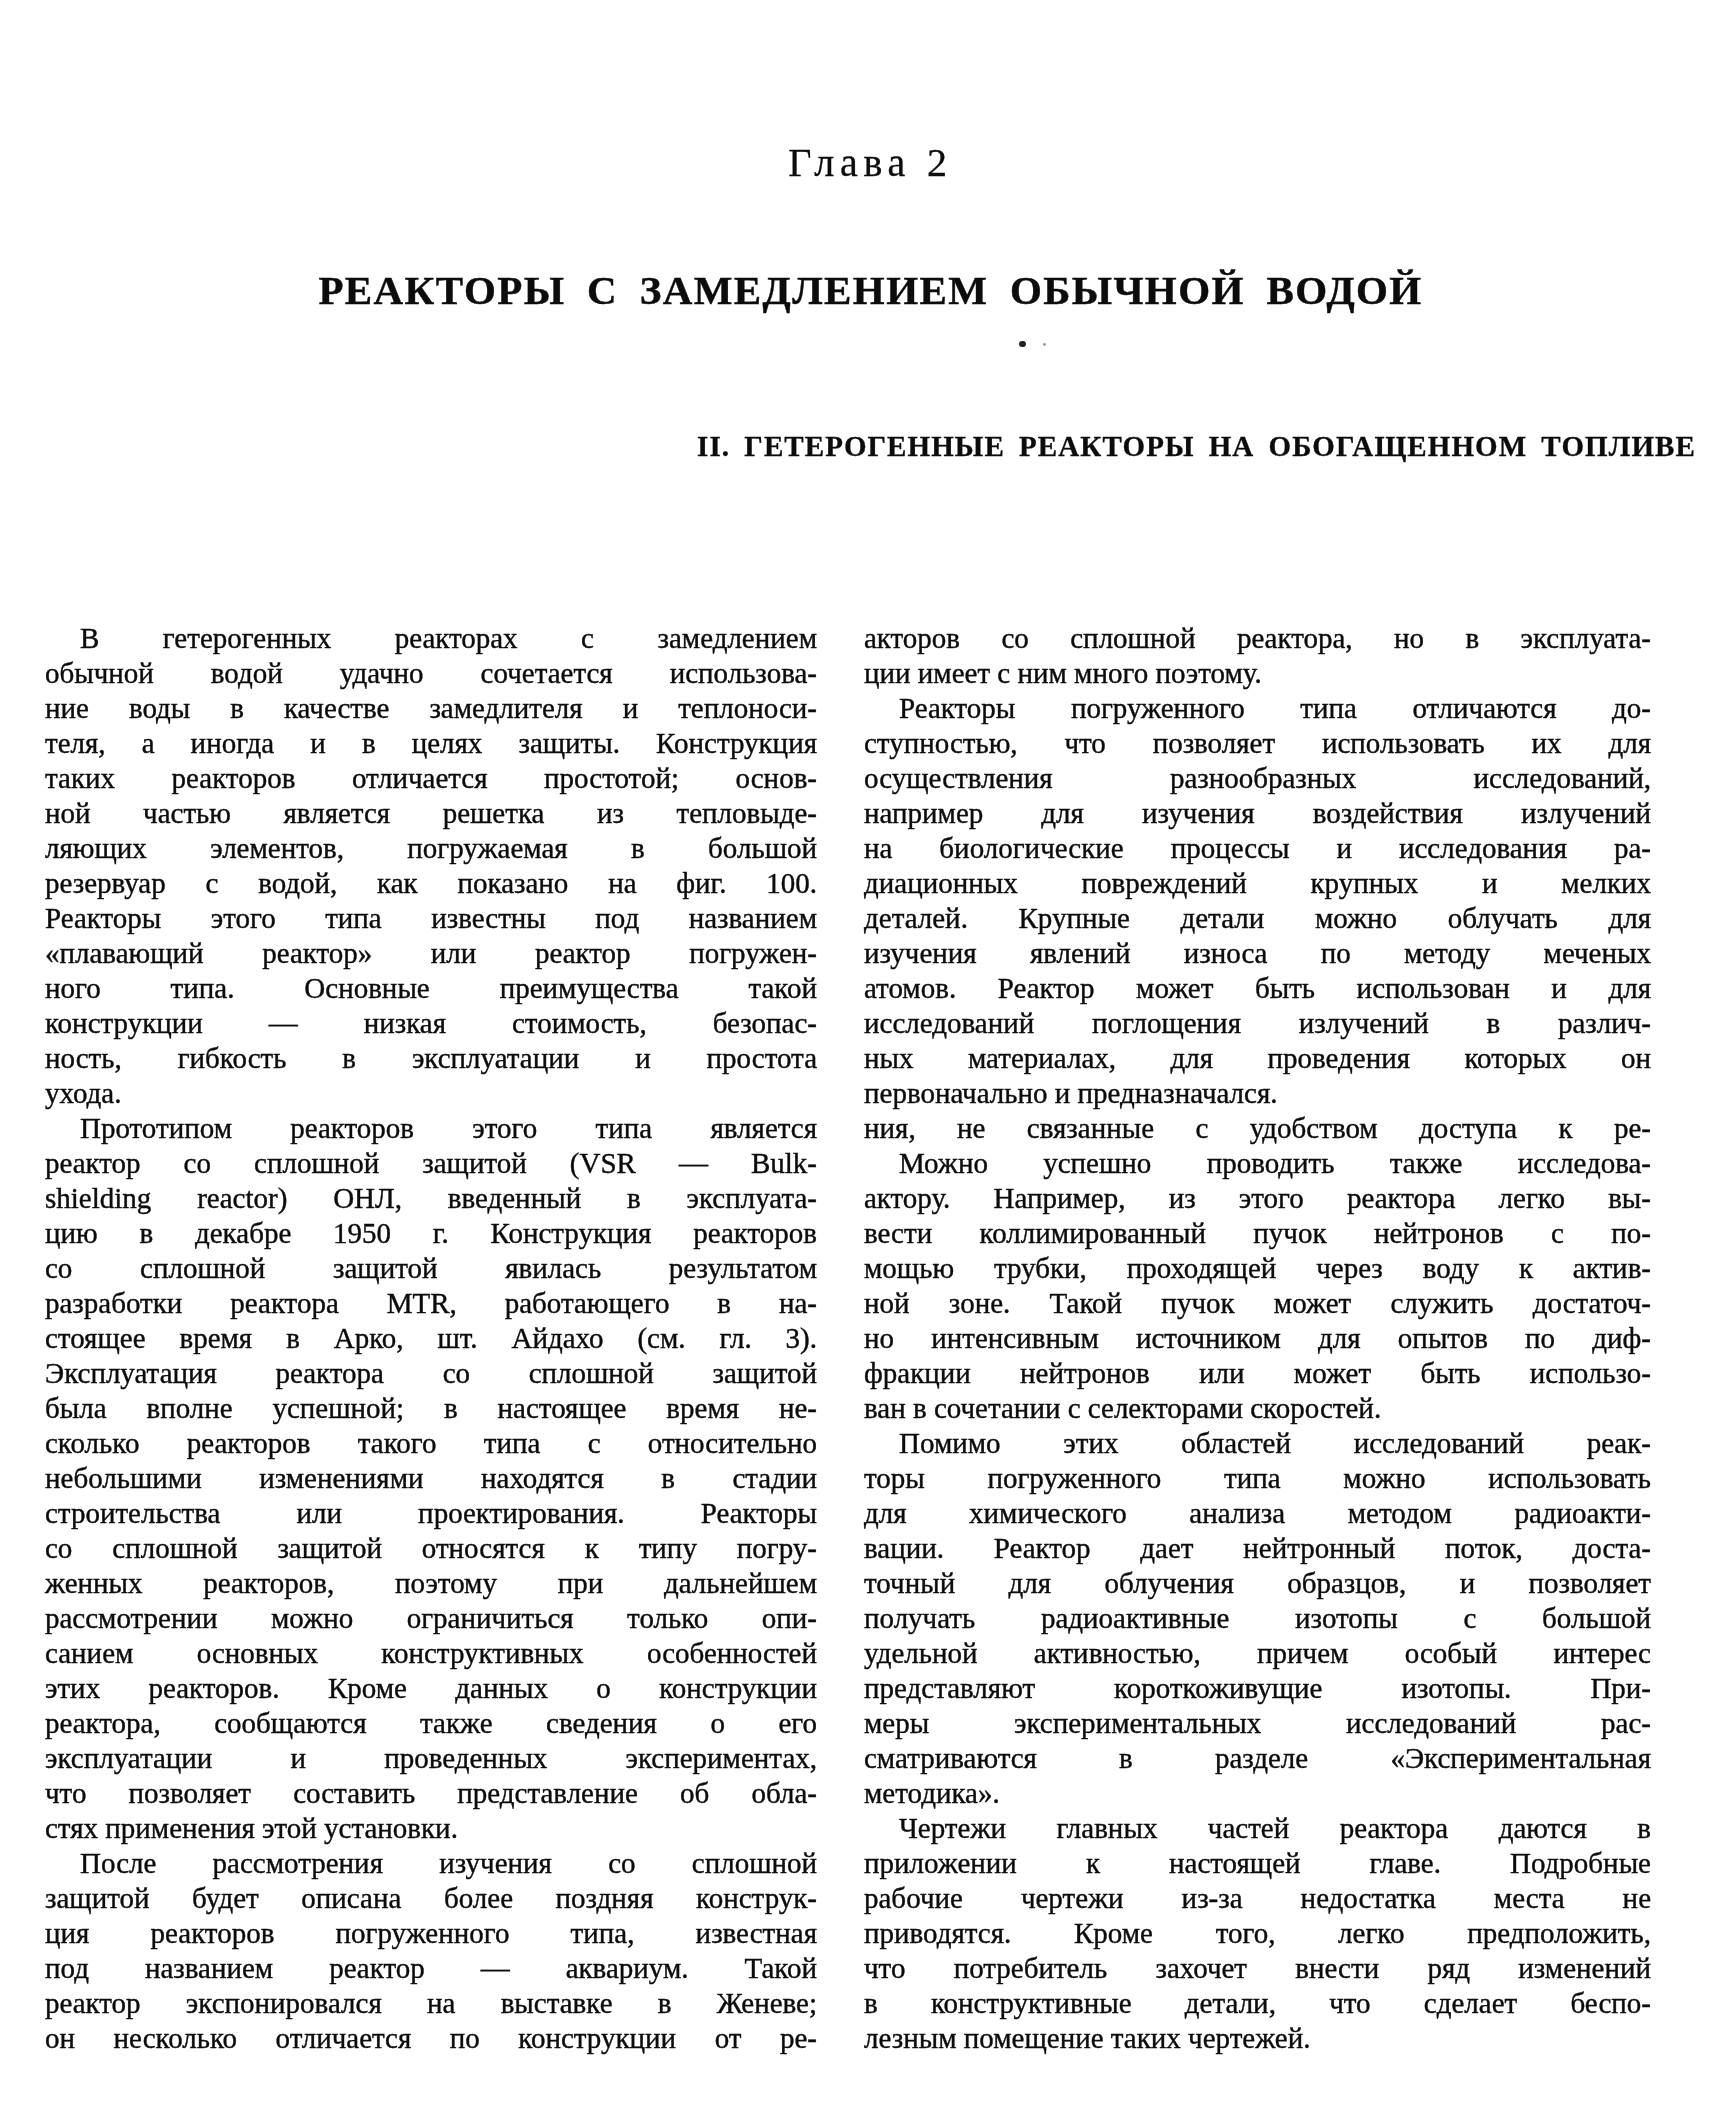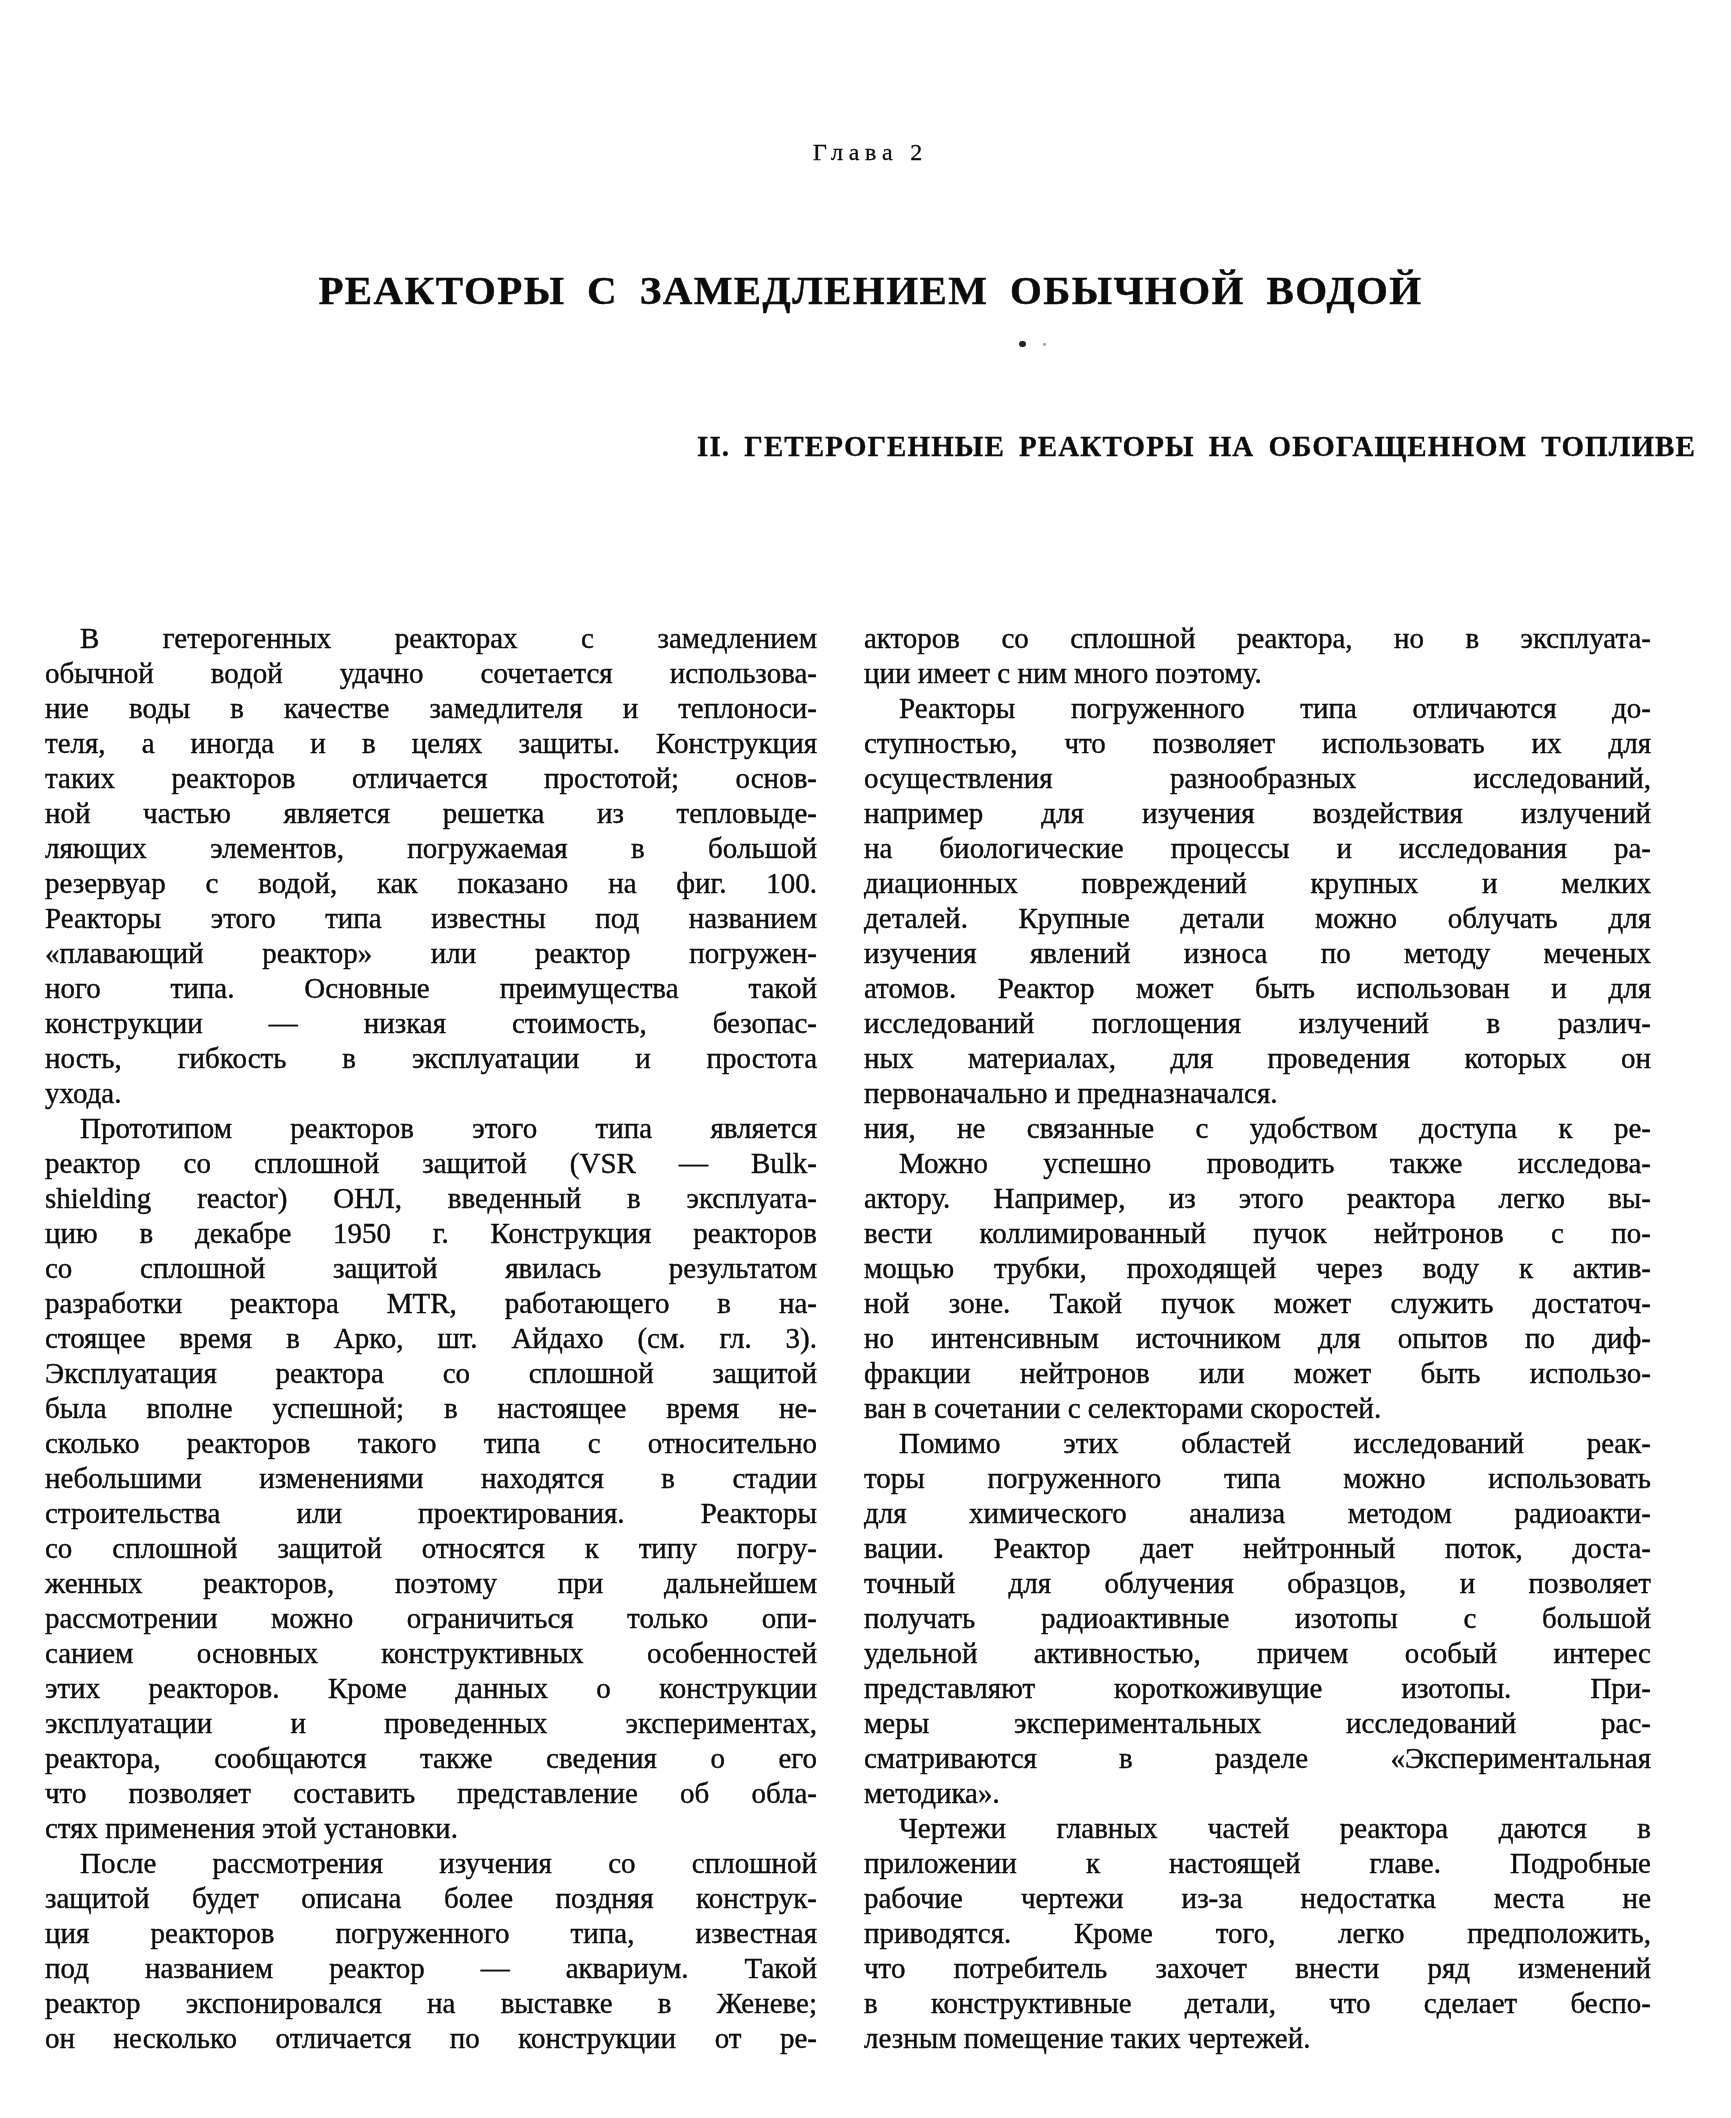--- a/index.html
+++ b/index.html
@@ -11,21 +11,21 @@
     font-family: "Liberation Serif", "DejaVu Serif", serif;
     color: #0c0c0c;
     overflow: hidden;
   }
   .chapter-label {
     position: absolute;
     top: 139px;
     left: 45px;
     width: 1651px;
     text-align: center;
-    font-size: 24px;
+    font-size: 40px;
     letter-spacing: 5.8px;
     -webkit-text-stroke: 0.3px #0c0c0c;
   }
   .doc-title {
     position: absolute;
     top: 266px;
     left: 45px;
     width: 1651px;
     text-align: center;
     font-weight: bold;
@@ -111,22 +111,22 @@
         <div class="line">Эксплуатация реактора со сплошной защитой</div>
         <div class="line">была вполне успешной; в настоящее время не-</div>
         <div class="line">сколько реакторов такого типа с относительно</div>
         <div class="line">небольшими изменениями находятся в стадии</div>
         <div class="line">строительства или проектирования. Реакторы</div>
         <div class="line">со сплошной защитой относятся к типу погру-</div>
         <div class="line">женных реакторов, поэтому при дальнейшем</div>
         <div class="line">рассмотрении можно ограничиться только опи-</div>
         <div class="line">санием основных конструктивных особенностей</div>
         <div class="line">этих реакторов. Кроме данных о конструкции</div>
+        <div class="line">реактора, сообщаются также сведения о его</div>
         <div class="line">эксплуатации и проведенных экспериментах,</div>
-        <div class="line">реактора, сообщаются также сведения о его</div>
         <div class="line">что позволяет составить представление об обла-</div>
         <div class="line end">стях применения этой установки.</div>
         <div class="line indent">После рассмотрения изучения со сплошной</div>
         <div class="line">защитой будет описана более поздняя конструк-</div>
         <div class="line">ция реакторов погруженного типа, известная</div>
         <div class="line">под названием реактор — аквариум. Такой</div>
         <div class="line">реактор экспонировался на выставке в Женеве;</div>
         <div class="line">он несколько отличается по конструкции от ре-</div>
       </div>
     <div class="col col-right" id="col-right">

